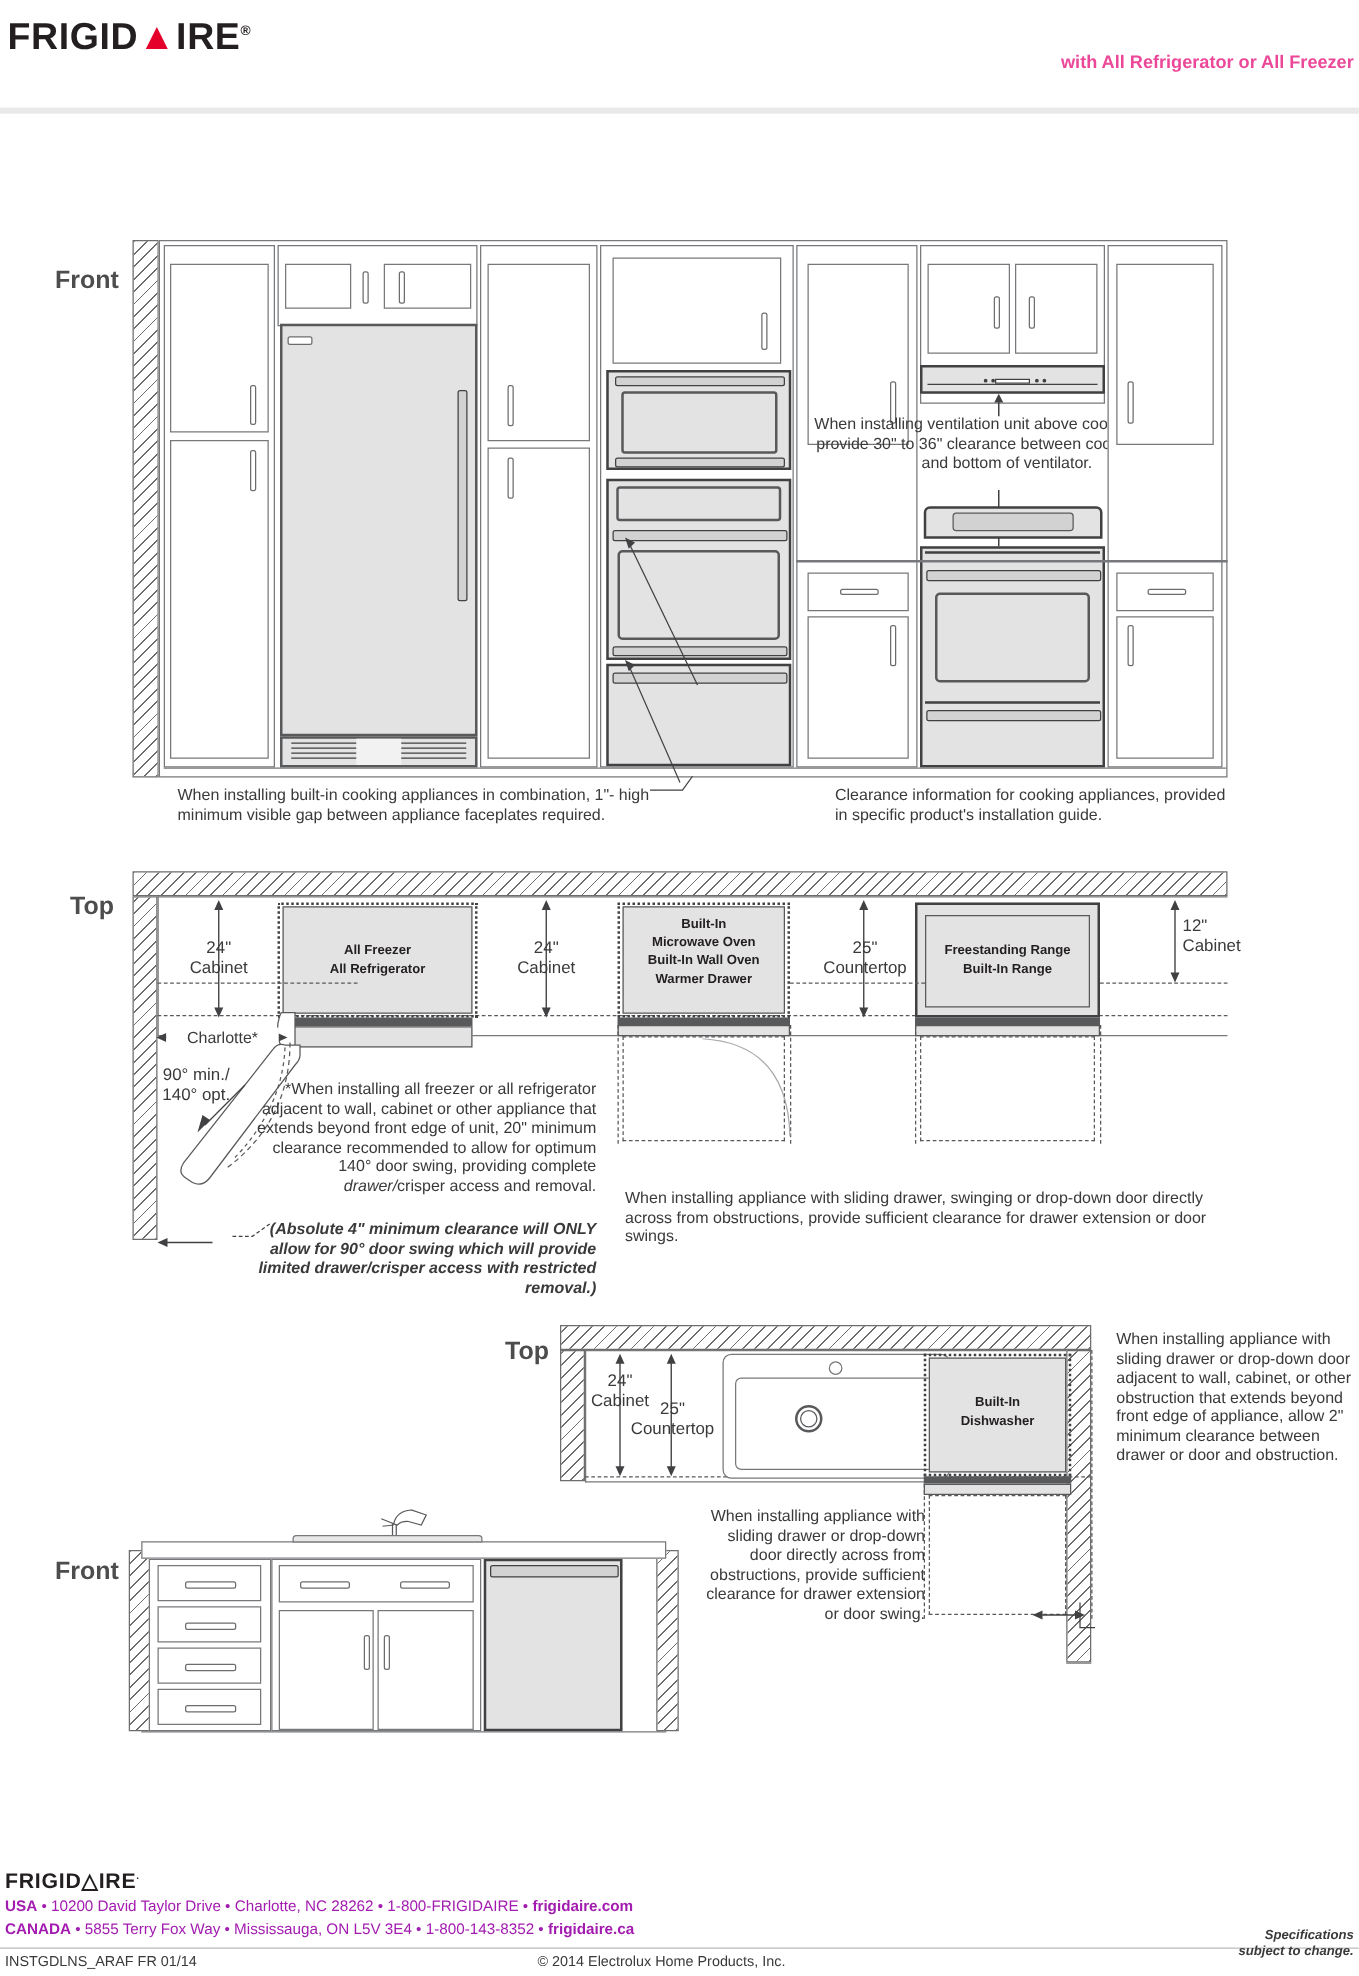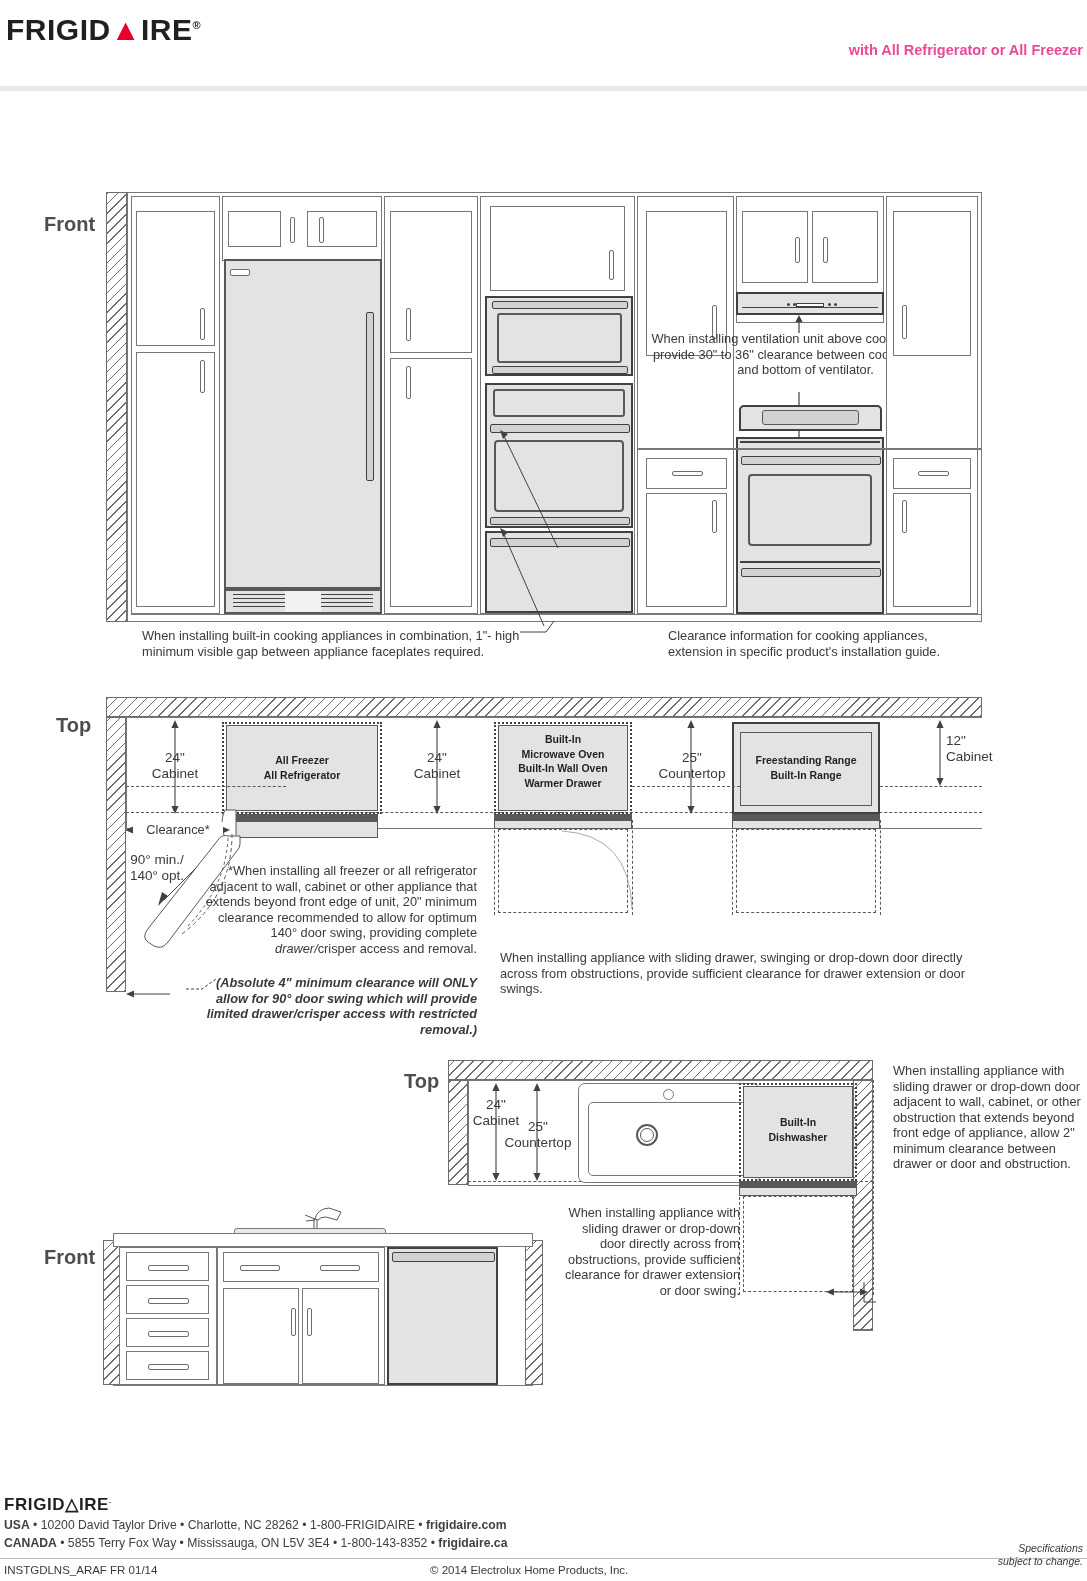--- a/index.html
+++ b/index.html
@@ -45,21 +45,21 @@
   .vline{position:absolute;background:#77787b;width:1px;}
   .dk{background:#414042;}
   .dash-h{position:absolute;height:0;border-top:1px dashed #58595b;}
   .dash-v{position:absolute;width:0;border-left:1px dashed #58595b;}
   .dashbox{position:absolute;box-sizing:border-box;border:1px dashed #58595b;}
   .dotbox{position:absolute;box-sizing:border-box;border:2px dotted #414042;}
   .arrow{position:absolute;}
   svg{display:block;overflow:visible;}
   .flogo{position:absolute;left:4px;top:0px;font-size:17px;font-weight:bold;letter-spacing:0.6px;color:#231f20;}
   .flogo .reg{font-size:8px;vertical-align:super;}
-  .faddr{position:absolute;left:4px;font-size:12.2px;color:#404040;white-space:nowrap;}
+  .faddr{position:absolute;left:4px;font-size:12.2px;color:#a21caf;white-space:nowrap;}
   .faddr b{font-weight:bold;}
   .fcode{position:absolute;left:4px;top:1564px;font-size:11.5px;color:#3a3a3a;}
   .fcopy{position:absolute;left:430px;top:1564px;font-size:11.5px;color:#3a3a3a;}
   .fspec{position:absolute;right:4px;top:1542px;font-size:10.5px;font-style:italic;line-height:13px;text-align:right;color:#3a3a3a;}
   .botline{position:absolute;left:0;top:1558px;width:1087px;height:1px;background:#bcbcbc;}
 </style>
 </head>
 <body>
 
 <div class="page">
@@ -183,21 +183,21 @@
     </svg>
     <svg style="position:absolute;left:500px;top:430px;" width="60" height="120" viewBox="0 0 60 120">
       <line x1="58" y1="118" x2="2" y2="2" stroke="#414042" stroke-width="1"></line>
       <polygon points="0,0 8,4 3,9" fill="#414042"></polygon>
     </svg>
     <svg style="position:absolute;left:520px;top:620px;" width="36" height="20" viewBox="0 0 36 20">
       <path d="M0,12 L26,12 L34,1" fill="none" stroke="#414042" stroke-width="1"></path>
     </svg>
 
     <div class="note l" style="left:142px;top:628px;width:430px;">When installing built-in cooking appliances in combination, 1"- high minimum visible gap between appliance faceplates required.</div>
-    <div class="note l" style="left:668px;top:628px;width:315px;">Clearance information for cooking appliances, extension in specific product's installation guide.</div>
+    <div class="note l" style="left:668px;top:628px;width:315px;">Clearance information for cooking appliances, provided in specific product's installation guide.</div>
   </div>
 
   <div>
     <div class="viewlabel" style="left:56px;top:714px;">Top</div>
 
     <div class="hatch" style="left:106px;top:697px;width:876px;height:20px;"></div>
 
     <div class="hatch" style="left:106px;top:717px;width:20px;height:275px;"></div>
 
     <div class="hline" style="left:126px;top:717px;width:856px;height:1px;"></div>
@@ -224,21 +224,21 @@
 
     <svg style="position:absolute;left:222px;top:810px;" width="18" height="28" viewBox="0 0 18 28">
       <path d="M3,0 C-1,8 -1,20 3,27 L14,27 L14,0 Z" fill="#ffffff" stroke="#58595b" stroke-width="1"></path>
     </svg>
 
     <svg style="position:absolute;left:125px;top:824px;" width="105" height="12" viewBox="0 0 105 12">
       <line x1="6" y1="6" x2="99" y2="6" stroke="#414042" stroke-width="1.1"></line>
       <polygon points="0,6 8,2.4 8,9.6" fill="#414042"></polygon>
       <polygon points="105,6 97,2.4 97,9.6" fill="#414042"></polygon>
     </svg>
-    <div class="note" style="left:133px;top:822px;width:90px;text-align:center;background:#fff;">Clearance*</div>
+    <div class="note" style="left:133px;top:822px;width:90px;text-align:center;background:#fff;">Charlotte*</div>
 
     <svg style="position:absolute;left:128px;top:830px;" width="130" height="130" viewBox="0 0 130 130">
       <path d="M100,6 L112,6 L112,14 Q112,18 108,22 L40,112 Q34,120 26,116 L20,112 Q14,108 19,100 L90,10 Q94,4 100,6 Z" fill="#ffffff" stroke="#58595b" stroke-width="1"></path>
       <path d="M104,4 Q104,66 54,104" fill="none" stroke="#58595b" stroke-width="1" stroke-dasharray="4,3"></path>
       <path d="M100,8 Q98,56 60,96" fill="none" stroke="#58595b" stroke-width="1" stroke-dasharray="3,3"></path>
     </svg>
     <svg style="position:absolute;left:156px;top:866px;" width="42" height="42" viewBox="0 0 42 42">
       <line x1="40" y1="2" x2="8" y2="34" stroke="#414042" stroke-width="1"></line>
       <polygon points="2,40 12,30 6,26" fill="#414042"></polygon>
     </svg>
@@ -411,17 +411,17 @@
   <div>
     <div class="flogo" style="left:4px;top:1494px;"><span>FRIGID</span><span>△</span><span>IRE</span><span class="reg">.</span></div>
 
     <div class="faddr" style="top:1518px;"><b>USA</b><span> • 10200 David Taylor Drive • Charlotte, NC 28262 • 1-800-FRIGIDAIRE • </span><b>frigidaire.com</b></div>
 
     <div class="faddr" style="top:1536px;"><b>CANADA</b><span> • 5855 Terry Fox Way • Mississauga, ON L5V 3E4 • 1-800-143-8352 • </span><b>frigidaire.ca</b></div>
 
     <div class="botline"></div>
     <div class="fcode">INSTGDLNS_ARAF FR 01/14</div>
     <div class="fcopy">© 2014 Electrolux Home Products, Inc.</div>
-    <div class="fspec" style="white-space:pre-line;">Specifications
+    <div class="fspec" style="white-space:pre-line;font-weight:bold;">Specifications
 subject to change.</div>
   </div>
 
 </div>
 
 </body></html>

